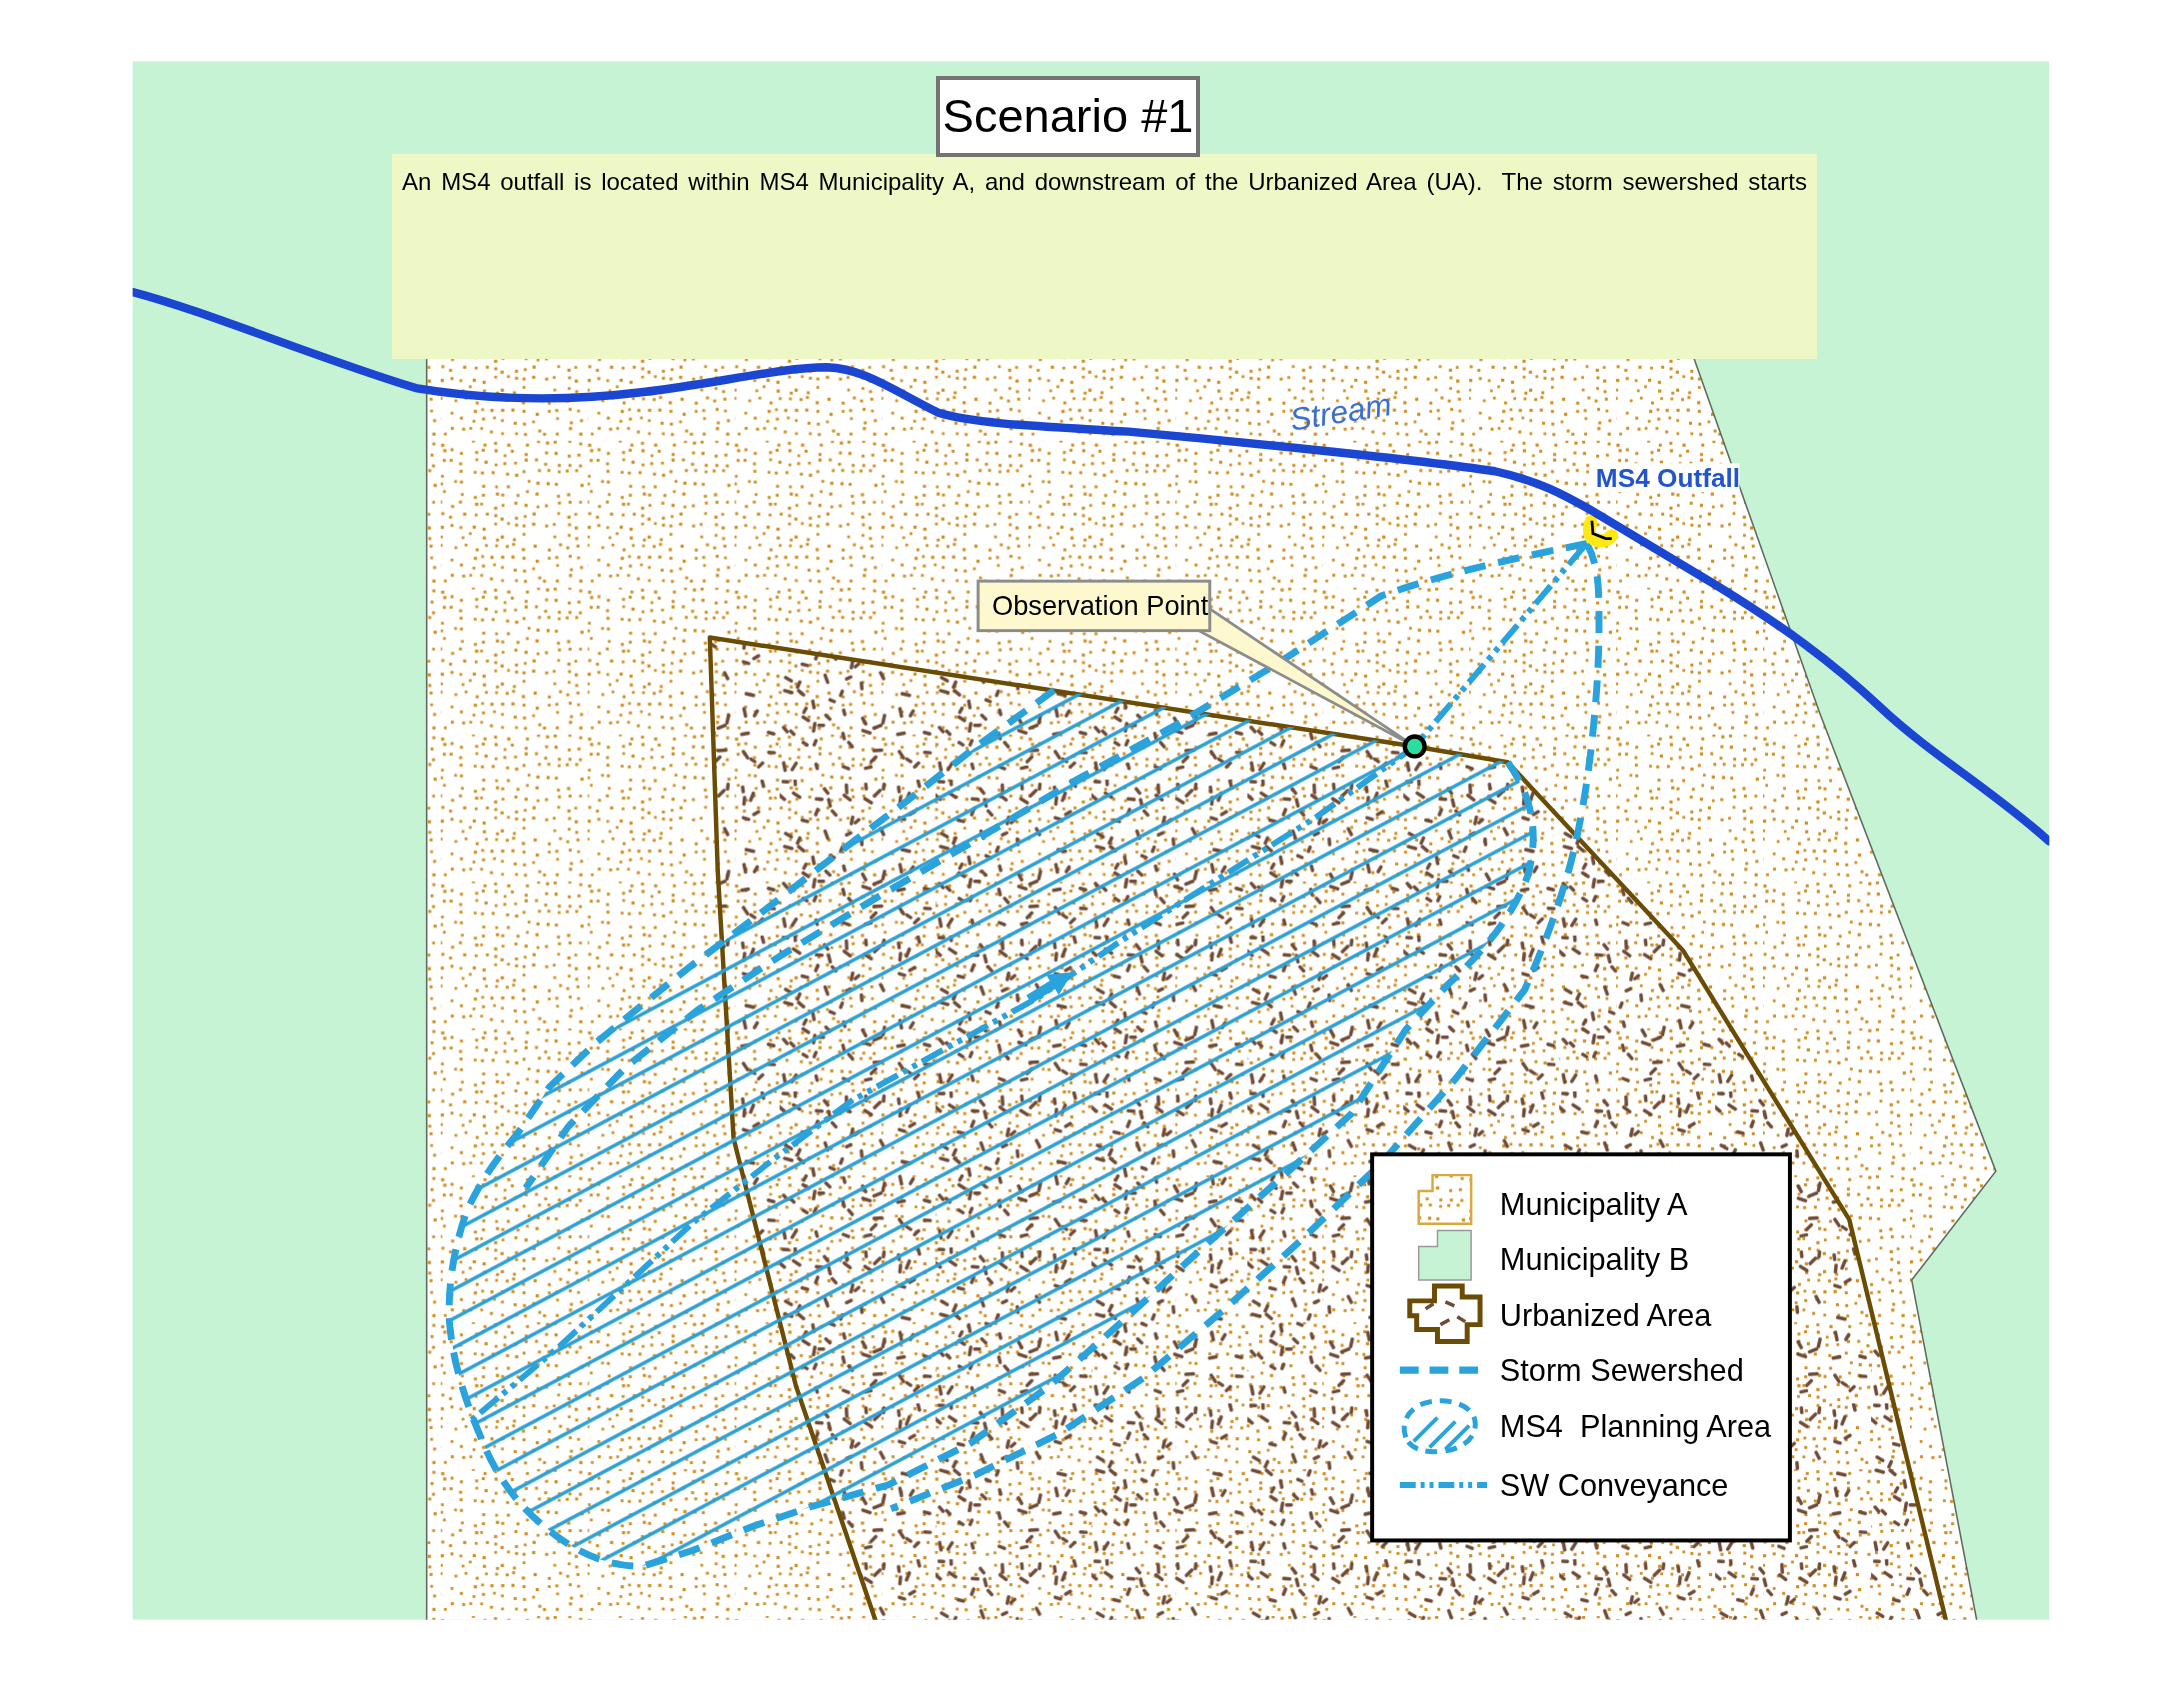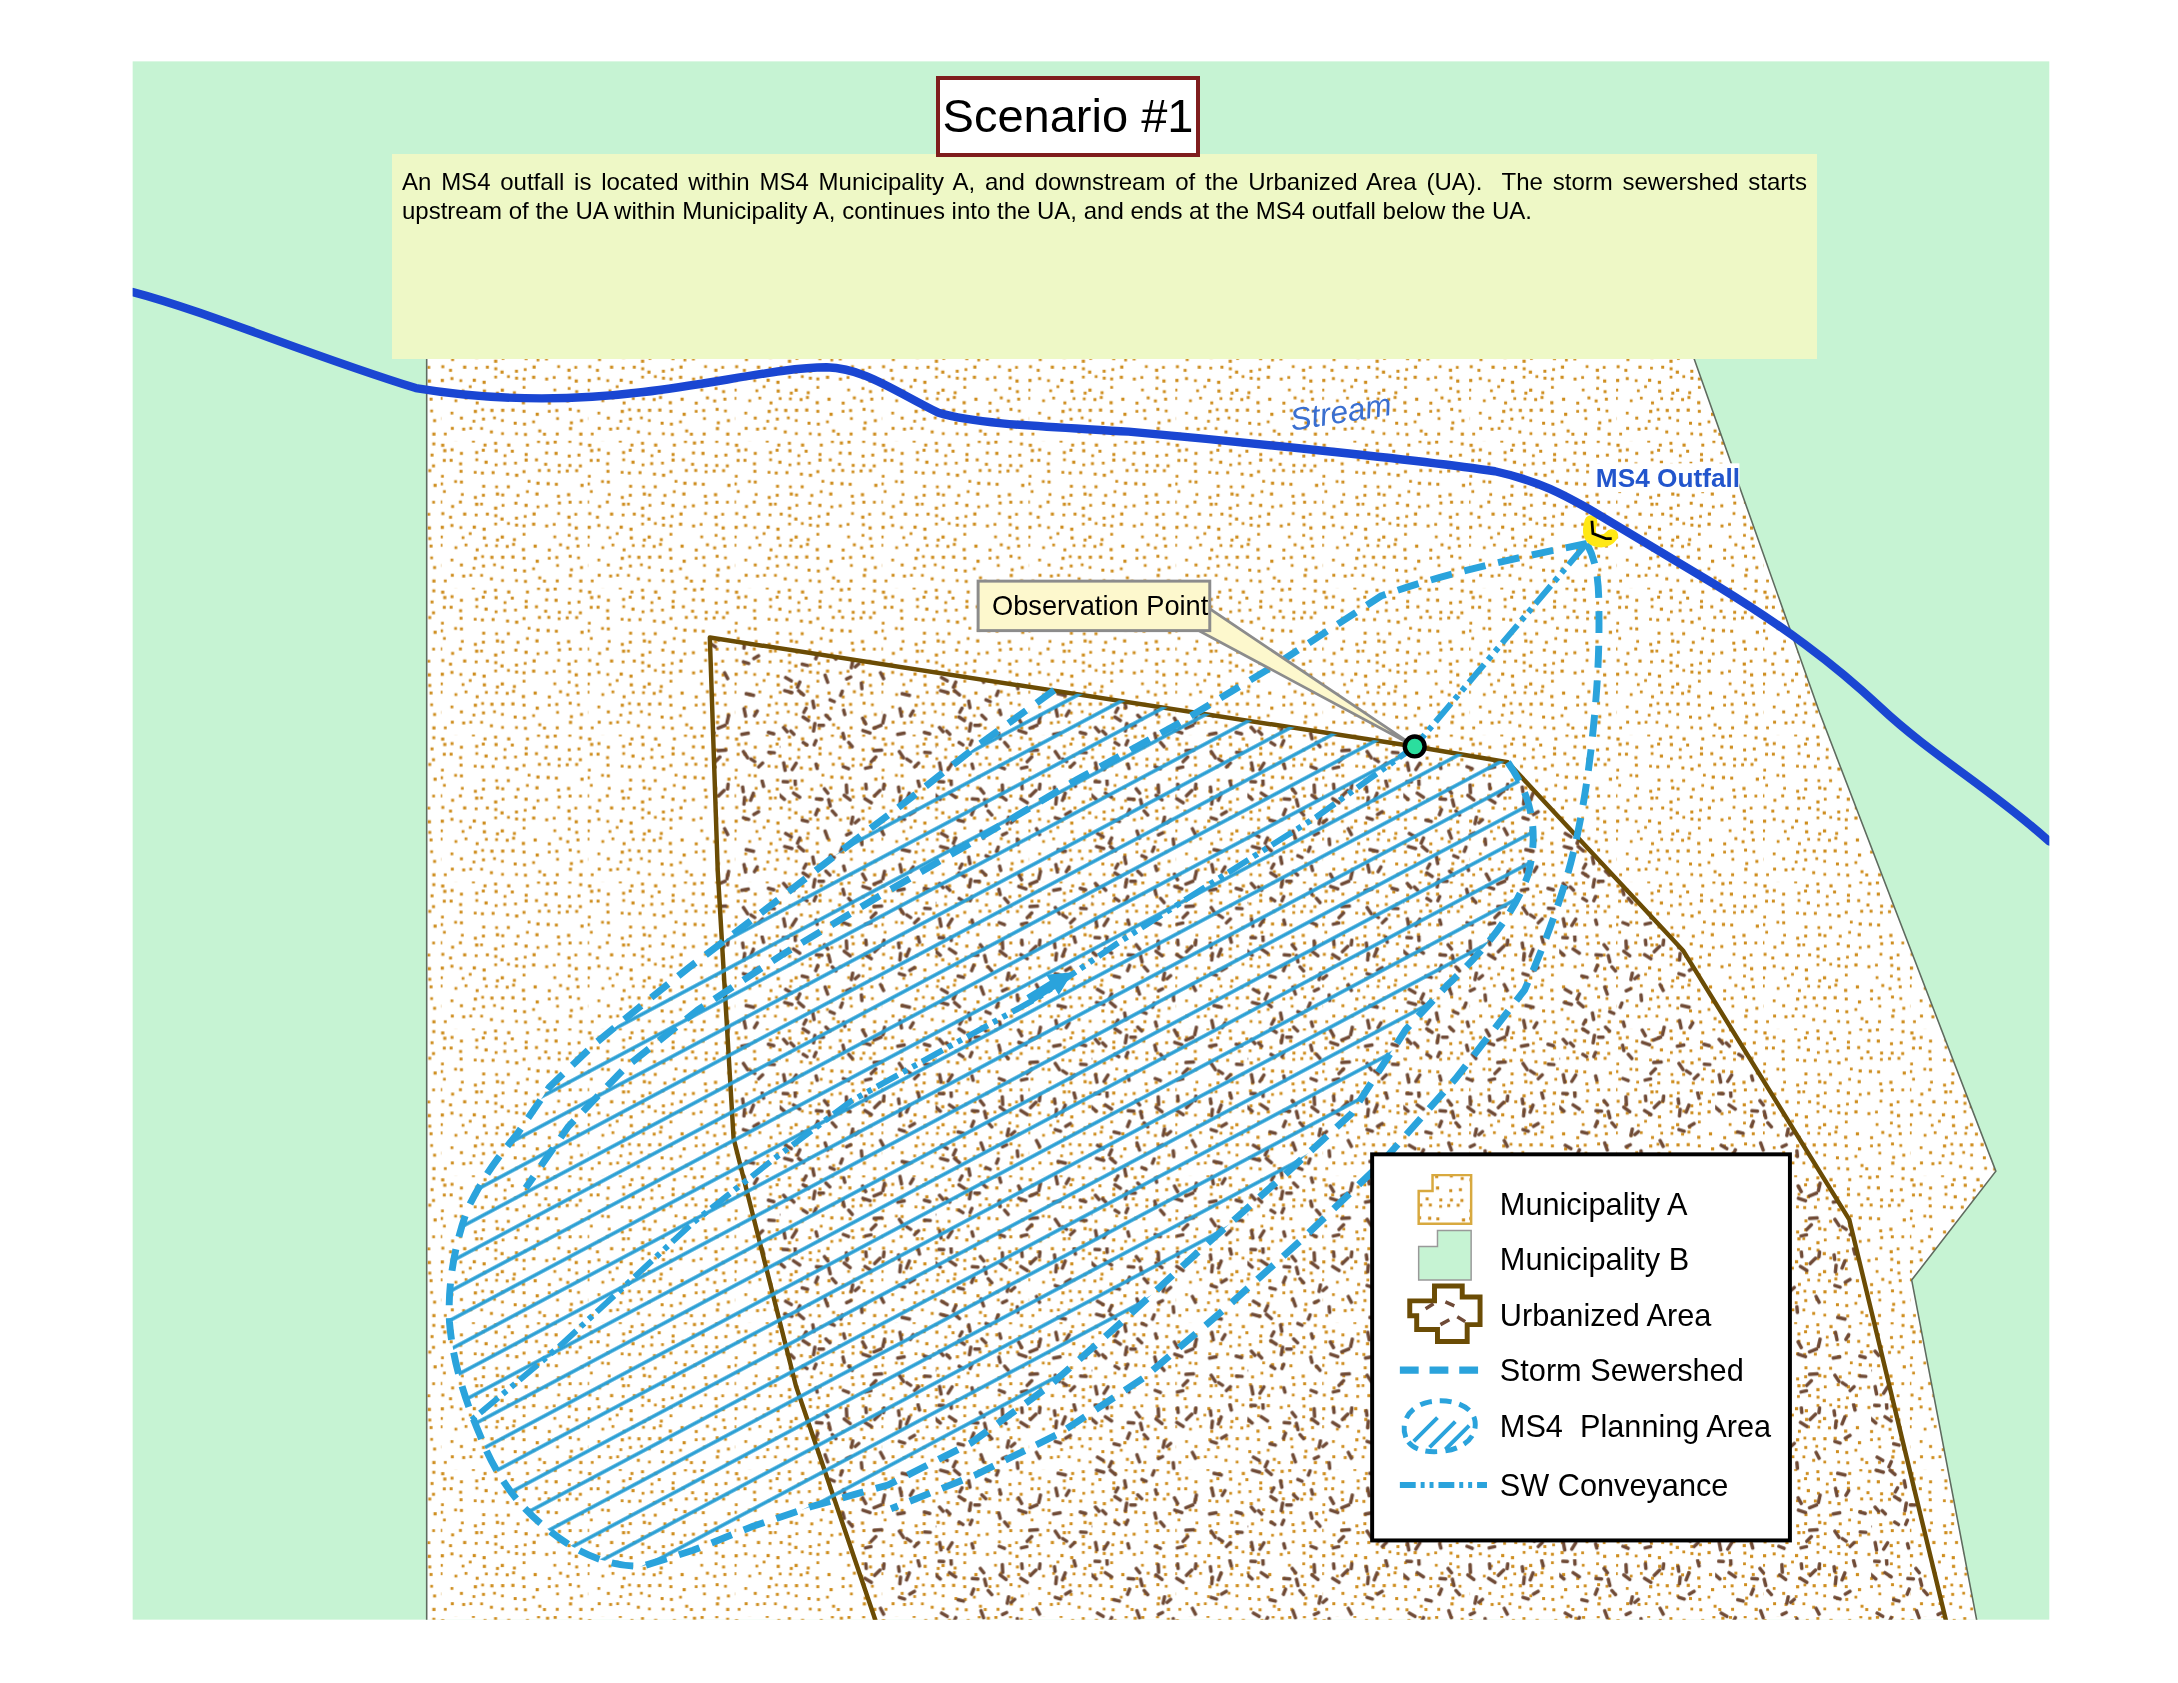--- a/index.html
+++ b/index.html
@@ -1,21 +1,21 @@
 <!DOCTYPE html>
 <html><head><meta charset="utf-8">
 <style>
   html,body{margin:0;padding:0;background:#ffffff;width:2178px;height:1683px;overflow:hidden;}
   *{font-family:"Liberation Sans", sans-serif;}
   #page{position:relative;width:2178px;height:1683px;}
   #ybox{position:absolute;left:392px;top:154px;width:1425px;height:205px;background:#EEF8C6;
         box-sizing:border-box;padding:13px 10px 0 10px;font-size:24px;line-height:29px;color:#000;}
   .jl{text-align:justify;text-align-last:justify;}
   #title{position:absolute;left:936px;top:76px;width:264px;height:81px;background:#fff;
-        border:4px solid #7f1d1d;box-sizing:border-box;text-align:center;font-size:47px;color:#000;
+        border:4px solid #737373;box-sizing:border-box;text-align:center;font-size:47px;color:#000;
         line-height:71px;}
 </style></head>
 <body>
 <div id="page">
 
 <svg width="2178" height="1683" viewBox="0 0 2200 1700" style="position:absolute;left:0;top:0">
 <defs>
 <pattern id="stip" width="148.4" height="148.4" patternUnits="userSpaceOnUse">
           <rect x="0.4" y="3.0" width="3.2" height="3.2" fill="#CE8D1E"></rect>
           <rect x="2.5" y="8.4" width="3.2" height="3.2" fill="#CE8D1E"></rect>
@@ -343,18 +343,17 @@
 
 <text x="1515" y="1452" font-size="31" fill="#000">MS4&nbsp; Planning Area</text>
 
 <path d="M1414,1500 H1502" stroke="#2AA3DC" stroke-width="6" stroke-dasharray="16 5 4 5 4 5" fill="none"></path>
 
 <text x="1515" y="1511" font-size="31" fill="#000">SW Conveyance</text>
 </svg>
 
 <div id="ybox">
   <div class="jl">An MS4 outfall is located within MS4 Municipality A, and downstream of the Urbanized Area (UA).&nbsp; The storm sewershed starts</div>
-  <div>upstream of the UA within Municipality A, continues into the UA, and ends at the MS4 outfall below the UA.</div>
   <div>&nbsp;</div>
 </div>
 
 <div id="title">Scenario #1</div>
 </div>
 
 </body></html>

